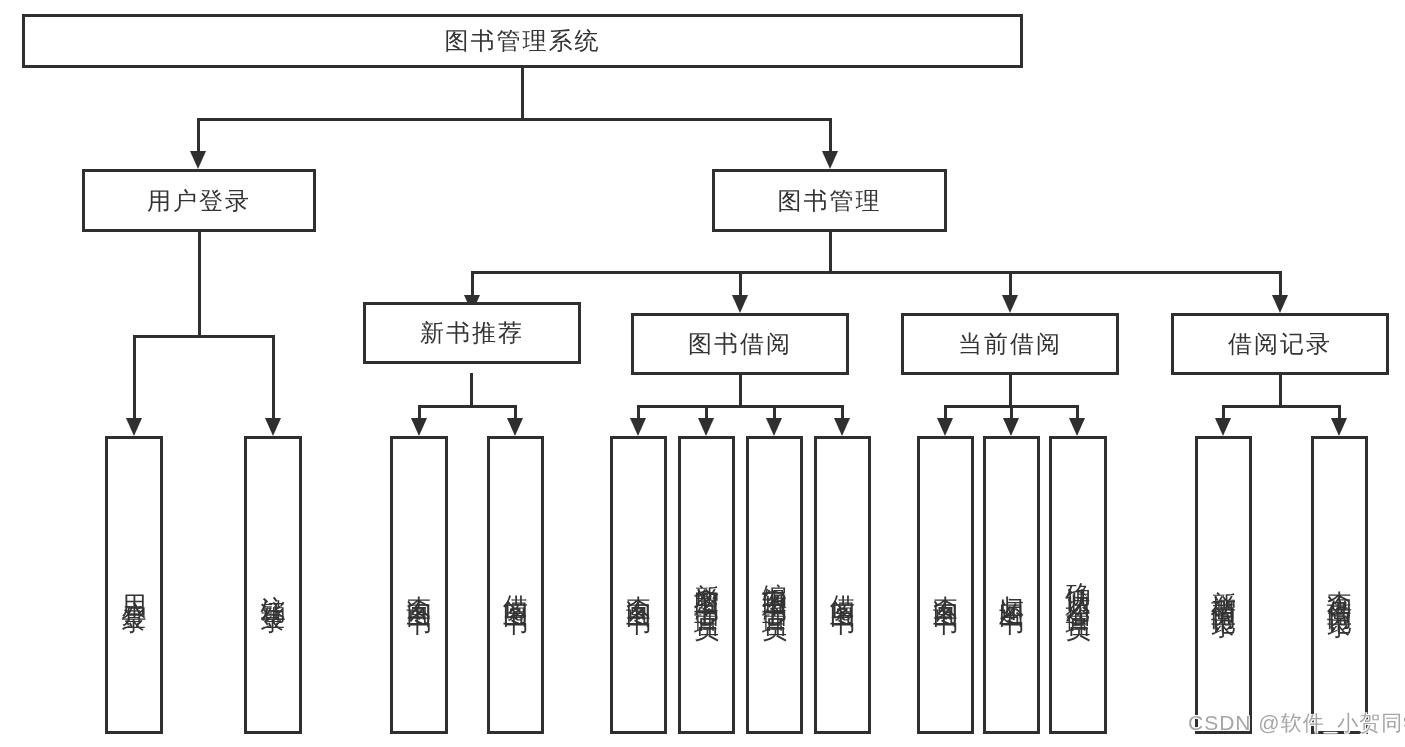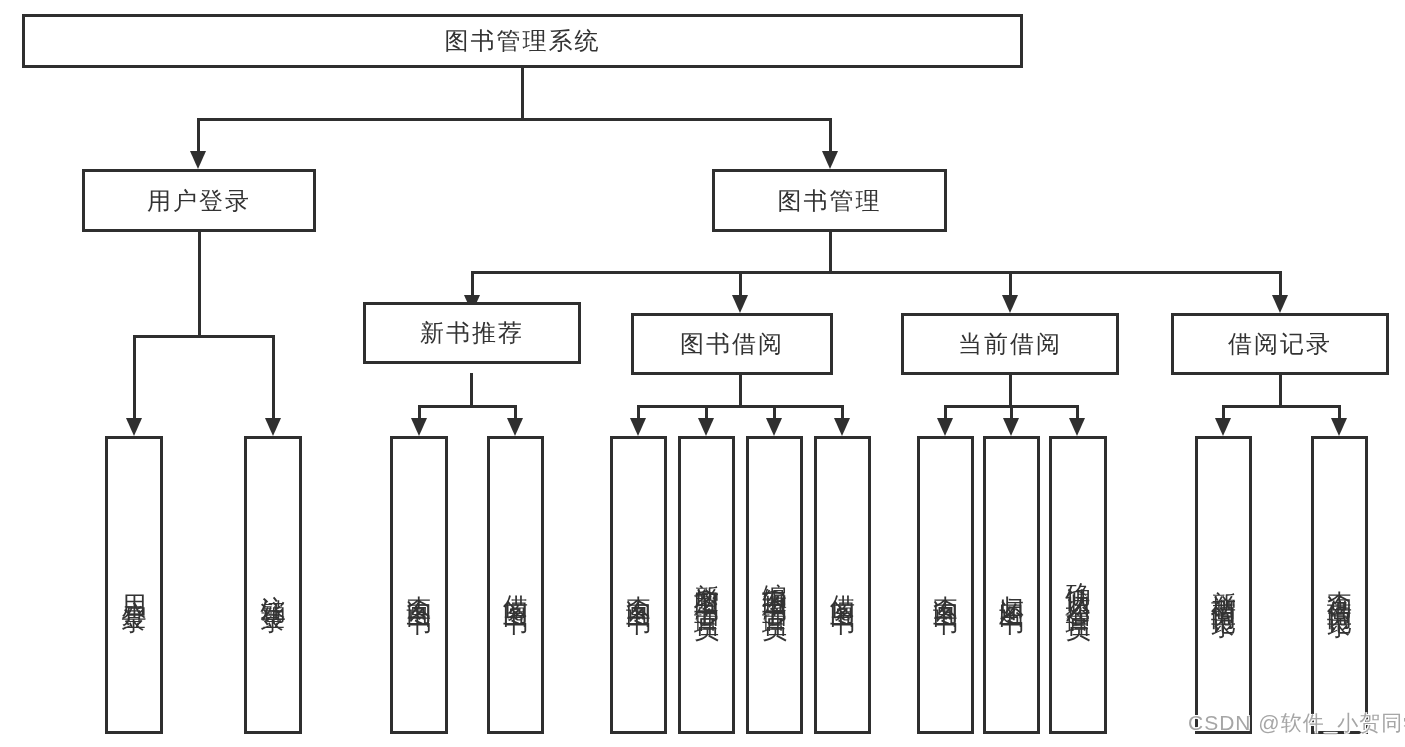--- a/index.html
+++ b/index.html
@@ -71,21 +71,21 @@
   <div class="vline" style="left:1009px;top:271px;height:24px"></div>
   <div class="vline" style="left:1279px;top:271px;height:24px"></div>
   <div class="arrow" style="left:464px;top:295px"></div>
   <div class="arrow" style="left:732px;top:295px"></div>
   <div class="arrow" style="left:1002px;top:295px"></div>
   <div class="arrow" style="left:1272px;top:295px"></div>
 
   <div class="node" style="left:363px;top:302px;width:218px;height:62px">
     <span class="lbl">新书推荐</span>
   </div>
-  <div class="node" style="left:631px;top:313px;width:202px;height:62px">
+  <div class="node" style="left:631px;top:313px;width:218px;height:62px">
     <span class="lbl">图书借阅</span>
   </div>
   <div class="node" style="left:1171px;top:313px;width:218px;height:62px">
     <span class="lbl">借阅记录</span>
   </div>
   <div class="node" style="left:901px;top:313px;width:218px;height:62px">
     <span class="lbl">当前借阅</span>
   </div>
 
   <div class="vline" style="left:470px;top:373px;height:34px"></div>

